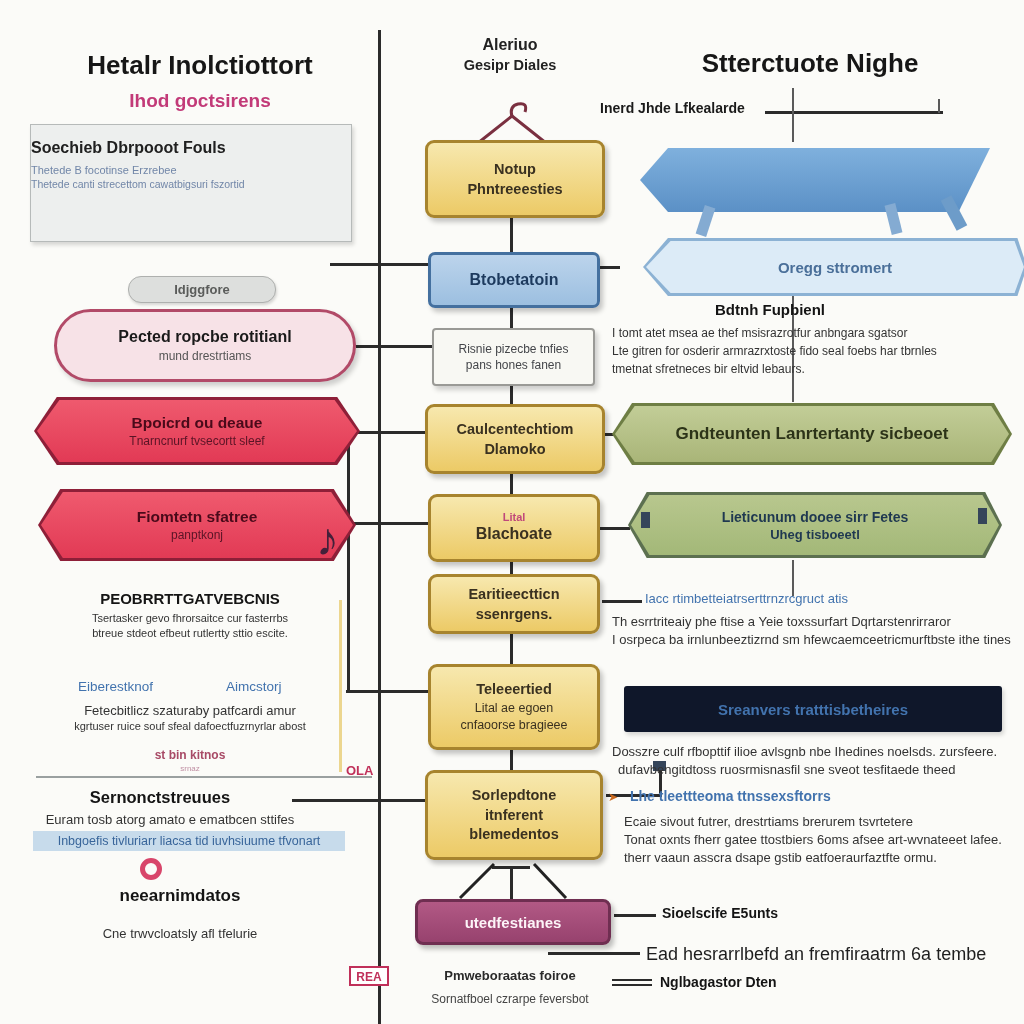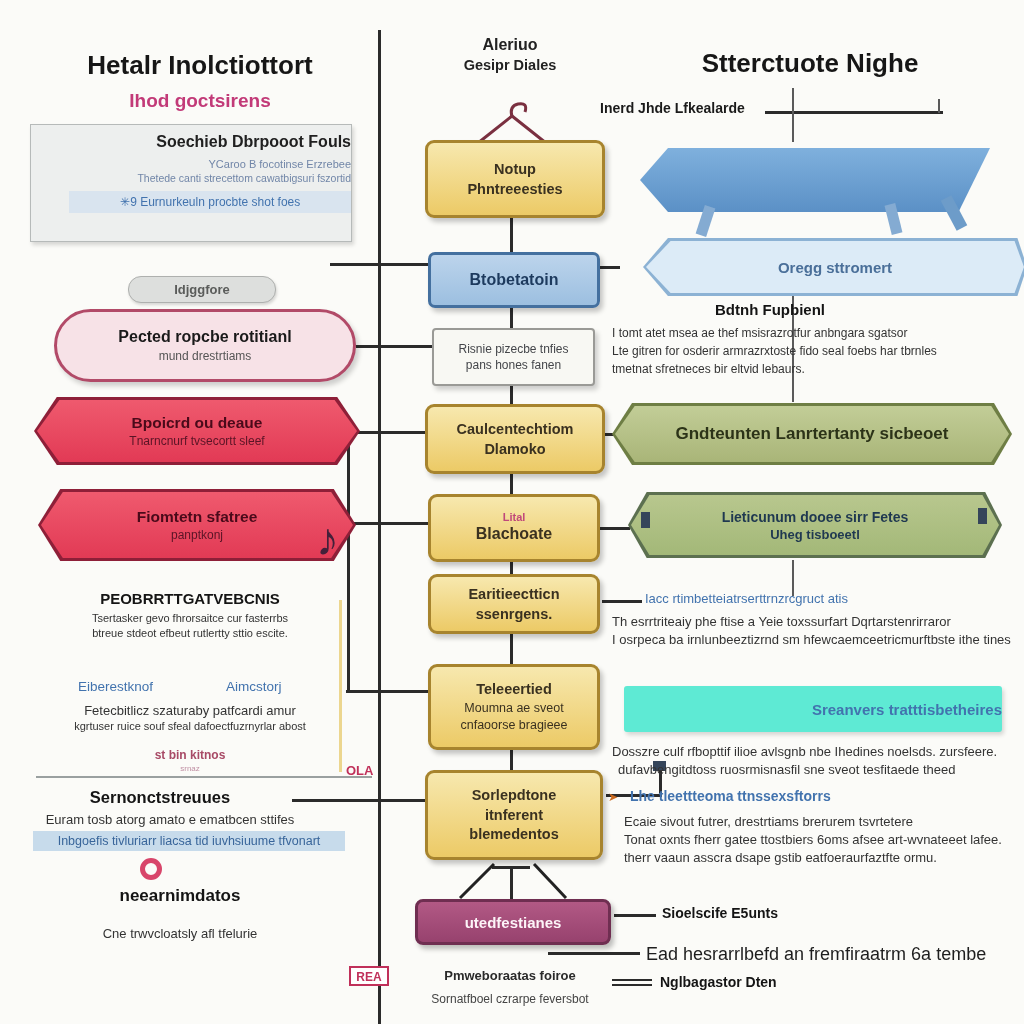--- a/index.html
+++ b/index.html
@@ -18,28 +18,28 @@
   .bluebox .bl{font-weight:bold;font-size:16px;color:#1d3a5e}
   .wbox{position:absolute;background:#f8f8f3;border:2px solid #9a9a96;border-radius:4px;
         box-shadow:3px 4px 5px rgba(0,0,0,.18);display:flex;flex-direction:column;justify-content:center;align-items:center}
   .wbox .bl{font-size:12px;color:#44464a;line-height:1.35;text-align:center}
   .purplebox{position:absolute;background:linear-gradient(#b25985,#97426e);border:3px solid #6f2e51;border-radius:8px;
         box-shadow:3px 4px 5px rgba(0,0,0,.25);display:flex;justify-content:center;align-items:center}
   .purplebox .bl{font-weight:bold;font-size:15px;color:#fdf4f8}
   .hex{position:absolute;filter:drop-shadow(3px 4px 3px rgba(0,0,0,.3))}
   .hex .fill{position:absolute;inset:3px;display:flex;flex-direction:column;justify-content:center;align-items:center;gap:2px}
   .infobox{position:absolute;background:#edefee;border:1px solid #b6bab9;box-shadow:2px 3px 4px rgba(0,0,0,.15);
-        display:flex;flex-direction:column;align-items:flex-end;padding-top:8px}
+        display:flex;flex-direction:column;align-items:flex-start;padding-top:14px}
   .linkstrip{margin-top:7px;background:#d9e4ef;width:88%;padding:4px 0;font-size:12px;color:#4273ae;text-align:center}
   .pill{position:absolute;background:#dddfdd;border:1px solid #aeb0ae;border-radius:13px;display:flex;justify-content:center;align-items:center;
         font-size:13px;font-weight:bold;color:#5a5c5a;box-shadow:1px 2px 3px rgba(0,0,0,.15)}
   .pinkcap{position:absolute;background:#f7e2e7;border:3px solid #b24a68;border-radius:38px;box-shadow:3px 4px 5px rgba(0,0,0,.18);
         display:flex;flex-direction:column;justify-content:center;align-items:center;gap:3px}
-  .graybox-r{position:absolute;background:#5eead4;border-radius:3px;box-shadow:2px 3px 4px rgba(0,0,0,.15);
-        display:flex;justify-content:flex-end;align-items:center}
+  .graybox-r{position:absolute;background:#0f172a;border-radius:3px;box-shadow:2px 3px 4px rgba(0,0,0,.15);
+        display:flex;justify-content:center;align-items:center}
   .blue-link{color:#4273ae}
   .sm{font-size:13px;color:#333}
   .leg{position:absolute;background:#84abd2}
   .sq{position:absolute;background:#35455a}
 </style>
 </head>
 <body>
 
 <div class="vline" style="left:378px;top:30px;height:994px"></div>
 
@@ -84,23 +84,22 @@
   <path d="M512,117 q-3,-11 6,-13 q10,-2 7,8" fill="none" stroke="#7a3040" stroke-width="3"></path>
   <line x1="460" y1="898" x2="494" y2="864" stroke="#222" stroke-width="3"></line>
   <line x1="566" y1="898" x2="534" y2="864" stroke="#222" stroke-width="3"></line>
 </svg>
 
 <div class="abs ctr" style="left:58px;top:50px;width:284px;font-size:26px;font-weight:bold;color:#161616">Hetalr Inolctiottort</div>
 <div class="abs ctr" style="left:58px;top:90px;width:284px;font-size:19px;font-weight:bold;color:#c23a78">Ihod goctsirens</div>
 
 <div class="infobox" style="left:30px;top:124px;width:322px;height:118px">
   <div style="font-size:16px;font-weight:bold;color:#202020">Soechieb Dbrpooot Fouls</div>
-  <div style="font-size:11px;color:#7186a8;margin-top:7px">YCaroo B focotinse Erzrebee</div>
+  <div style="font-size:11px;color:#7186a8;margin-top:7px">Thetede B focotinse Erzrebee</div>
   <div style="font-size:10.5px;color:#7186a8;margin-top:2px">Thetede canti strecettom cawatbigsuri fszortid</div>
-  <div class="linkstrip">✳9  Eurnurkeuln procbte shot foes</div>
 </div>
 
 <div class="pill" style="left:128px;top:276px;width:148px;height:27px">Idjggfore</div>
 
 <div class="pinkcap" style="left:54px;top:309px;width:302px;height:73px">
   <div style="font-size:16px;font-weight:bold;color:#1a1a1a">Pected ropcbe rotitianl</div>
   <div style="font-size:12px;color:#555">mund drestrtiams</div>
 </div>
 
 <div class="hex" style="left:34px;top:397px;width:326px;height:68px;background:#8e1f38;clip-path:polygon(0 50%,7% 0,93% 0,100% 50%,93% 100%,7% 100%)">
@@ -166,21 +165,21 @@
   <div class="bl" style="font-size:16px">Blachoate</div>
 </div>
 
 <div class="ybox" style="left:428px;top:574px;width:172px;height:60px">
   <div class="bl">Earitieectticn</div>
   <div class="bl">ssenrgens.</div>
 </div>
 
 <div class="ybox" style="left:428px;top:664px;width:172px;height:86px">
   <div class="bl">Teleeertied</div>
-  <div class="bl" style="font-size:12.5px;font-weight:normal">Moumna ae sveot</div>
+  <div class="bl" style="font-size:12.5px;font-weight:normal">Lital ae egoen</div>
   <div class="bl" style="font-size:12.5px;font-weight:normal">cnfaoorse bragieee</div>
 </div>
 
 <div class="ybox" style="left:425px;top:770px;width:178px;height:90px">
   <div class="bl">Sorlepdtone</div>
   <div class="bl">itnferent</div>
   <div class="bl">blemedentos</div>
 </div>
 
 <div class="purplebox" style="left:415px;top:899px;width:196px;height:46px">

